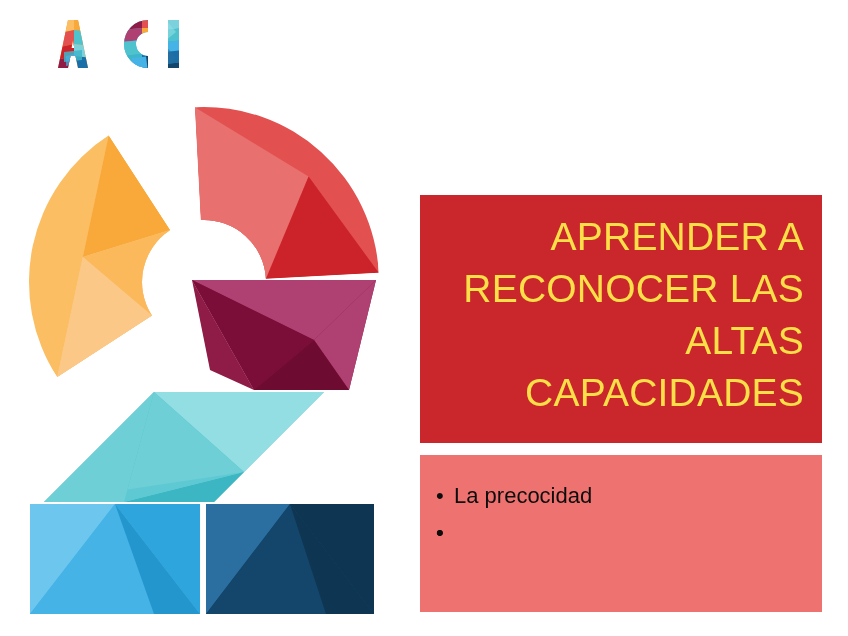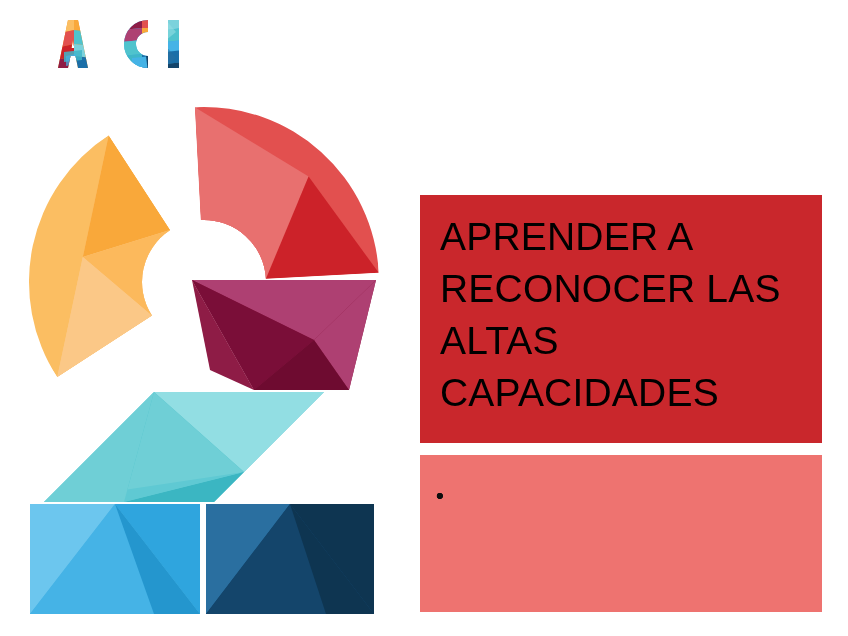--- a/index.html
+++ b/index.html
@@ -44,28 +44,29 @@
     position: absolute;
     left: 420px;
     top: 195px;
     width: 402px;
     height: 248px;
     background: #C9272C;
     box-sizing: border-box;
     padding: 16px 18px 10px 20px;
   }
   .title-text {
-    color: #000000;
+    color: #fde047;
     font-size: 39px;
     line-height: 52px;
     font-weight: 400;
     letter-spacing: 0.2px;
     font-family: "Liberation Sans", sans-serif;
     white-space: pre-line;
     margin: 0;
+    text-align: right;
   }
 
   
   .bullet-panel {
     position: absolute;
     left: 420px;
     top: 455px;
     width: 402px;
     height: 157px;
     background: #EE7370;
@@ -236,20 +237,21 @@
     <h1 class="title-text">APRENDER A
 RECONOCER LAS
 ALTAS
 CAPACIDADES</h1>
   </div>
 
   <div class="bullet-panel">
     <ul class="bullet-list">
       <li>
         <span class="dot">•</span>
+        <span>La precocidad</span>
       </li>
       <li>
         <span class="dot">•</span>
       </li>
       <li>
         <span class="dot">•</span>
       </li>
     </ul>
   </div>
 

